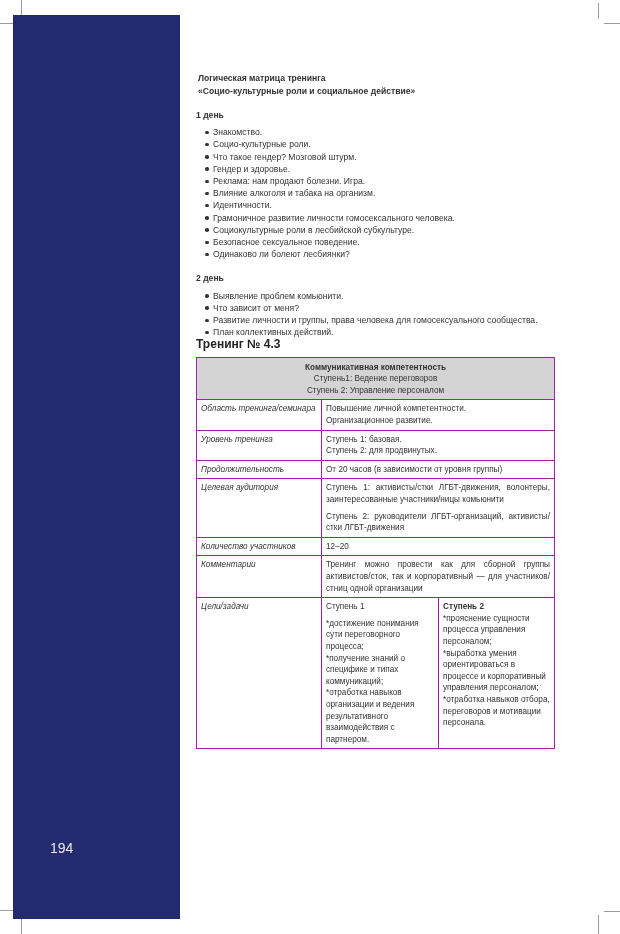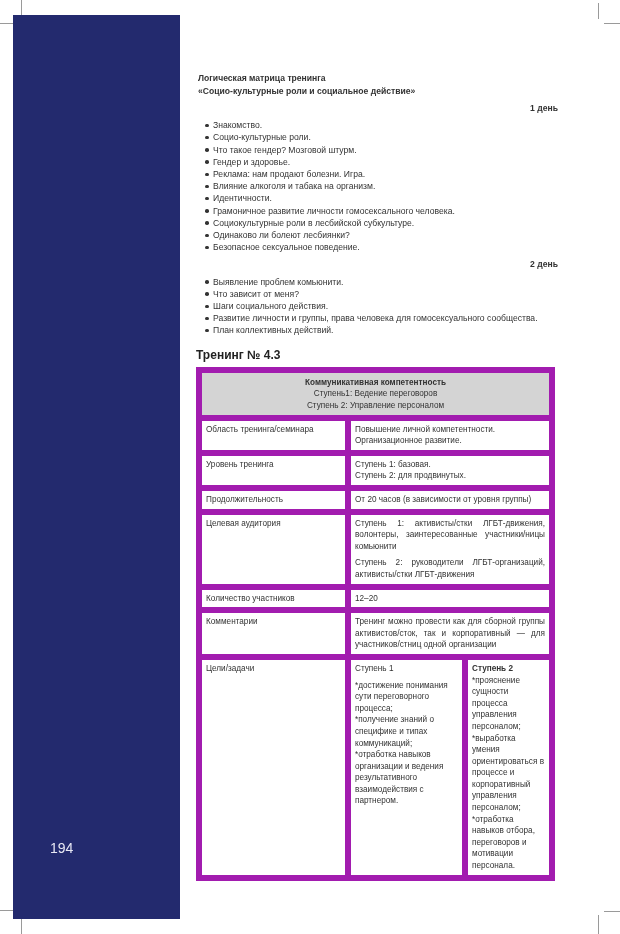--- a/index.html
+++ b/index.html
@@ -15,41 +15,41 @@
       font-size: 14px; color: #e8e8f4; font-family: "Liberation Sans", sans-serif;
     }
     .crop { position: absolute; background: #9a9a9a; }
 
     .content {
       position: absolute; left: 196px; top: 72px; width: 362px;
       font-family: "Liberation Sans", sans-serif; font-size: 8.6px; line-height: 12.2px;
       color: #333333;
     }
     .title { font-weight: bold; font-size: 8.6px; line-height: 12.5px; padding-left: 2px; }
-    .day { font-weight: bold; margin-top: 5px; margin-bottom: 5px; text-align: right; }
+    .day { font-weight: bold; margin-top: 12px; margin-bottom: 5px; }
     ul.items { list-style: none; padding-left: 9px; }
     ul.items li { position: relative; padding-left: 8px; white-space: nowrap; }
     ul.items li::before {
       content: ""; position: absolute; left: 0; top: 4.5px; width: 3.5px; height: 3.5px;
       border-radius: 50%; background: #333;
     }
     .training-title {
-      font-weight: bold; font-size: 12px; margin-top: 12px; margin-bottom: 6px; color: #222;
+      font-weight: bold; font-size: 12px; margin-top: 0; margin-bottom: 6px; color: #222;
     }
 
     table.info {
       width: 359px; border-collapse: collapse; font-size: 8.2px; line-height: 11.6px; color: #333;
       border: 1.5px solid #8c8c8c;
     }
-    table.info td { border: 6px solid #a21caf; vertical-align: top; padding: 3px 4px 3px 4px; }
+    table.info td { border: 1px solid #a21caf; vertical-align: top; padding: 3px 4px 3px 4px; }
     table.info td.hdr {
       background: #d4d4d4; text-align: center; padding: 4px 4px 3px 4px;
     }
     .hdr-main { font-weight: bold; }
-    td.lbl { width: 149px; }
+    td.lbl { width: 125px; font-style: italic; }
     .para + .para { margin-top: 5px; }
     .stage-title { margin-bottom: 5px; }
     .stage2-title { margin-bottom: 0; font-weight: bold; }
   </style>
 </head>
 <body>
 
 <div class="crop" style="left:21px;top:0;width:1px;height:16px;"></div>
 <div class="crop" style="left:0;top:23px;width:14px;height:1px;"></div>
 <div class="crop" style="left:598px;top:3px;width:1px;height:16px;"></div>
@@ -72,29 +72,28 @@
   <ul class="items">
     <li>Знакомство.</li>
     <li>Социо-культурные роли.</li>
     <li>Что такое гендер? Мозговой штурм.</li>
     <li>Гендер и здоровье.</li>
     <li>Реклама: нам продают болезни. Игра.</li>
     <li>Влияние алкоголя и табака на организм.</li>
     <li>Идентичности.</li>
     <li>Грамоничное развитие личности гомосексального человека.</li>
     <li>Социокультурные роли в лесбийской субкультуре.</li>
+    <li>Безопасное сексуальное поведение.</li>
     <li>Одинаково ли болеют лесбиянки?</li>
-    <li>Безопасное сексуальное поведение.</li>
   </ul>
 
   <div class="day">2 день</div>
   <ul class="items">
     <li>Выявление проблем комьюнити.</li>
     <li>Что зависит от меня?</li>
-    <li>Шаги социального действия.</li>
     <li>Развитие личности и группы, права человека для гомосексуального сообщества.</li>
     <li>План коллективных действий.</li>
   </ul>
 
   <div class="training-title">Тренинг № 4.3</div>
 
   <table class="info">
     <tbody>
         <tr>
       <td class="hdr" colspan="3">

